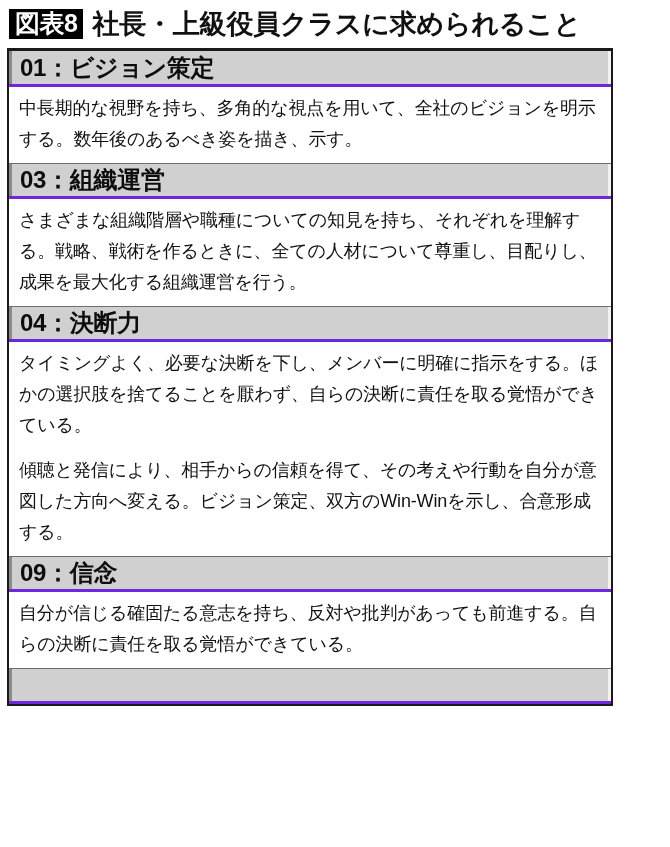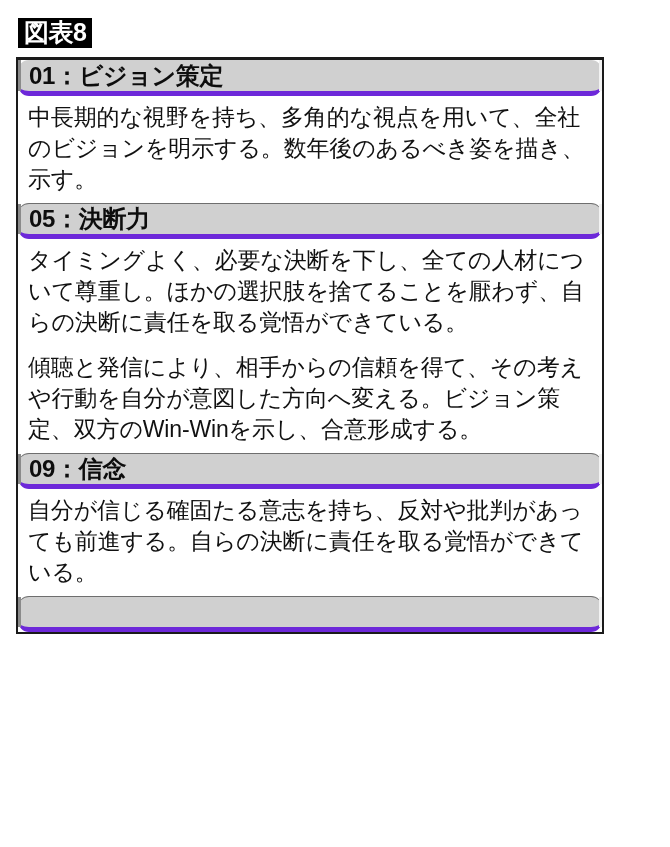--- a/index.html
+++ b/index.html
@@ -14,21 +14,21 @@
     font-family: "Liberation Sans", "DejaVu Sans", sans-serif;
     color: #111111;
     -webkit-font-smoothing: none;
   }
 
   .page {
     position: relative;
     width: 620px;
     height: 847px;
     box-sizing: border-box;
-    padding: 12px;
+    padding: 3px;
   }
 
   
   .title-row {
     display: flex;
     align-items: center;
     height: 42px;
     padding: 0 0 0 6px;
     box-sizing: border-box;
   }
@@ -66,26 +66,25 @@
   }
 
   .row {
     position: relative;
   }
 
   .row-header {
     position: relative;
     background: #d0d0d0;
     border-top: 1px solid #6e6e6e;
-    border-bottom: 5px solid #6d28d9;
+    border-bottom: 3px solid #6d28d9;
     height: 36px;
     display: flex;
     align-items: center;
     box-sizing: border-box;
-    border-radius: 11px;
   }
   .row:first-child > .row-header {
     border-top: none;
   }
   
   .row-header::before {
     content: "";
     position: absolute;
     left: 0;
     top: 0;
@@ -115,56 +114,65 @@
     white-space: nowrap;
     color: #0d0d0d;
   }
 
   .row-body {
     padding: 6px 9px 8px 10px;
     box-sizing: border-box;
   }
   .row-body p {
     margin: 0;
-    font-size: 23px;
+    font-size: 18px;
     line-height: 31px;
     letter-spacing: -0.15px;
     text-align: left;
     color: #111111;
     word-break: break-all;
   }
 </style>
 </head>
 <body>
 
 <div class="page">
 
   <div class="title-row">
     <span class="figure-badge">図表8</span>
+    <span class="title-text">社長・上級役員クラスに求められること</span>
   </div>
 
   <div class="table">
 
     <div class="row">
       <div class="row-header">
         <span class="row-header-label">01：ビジョン策定</span>
       </div>
       <div class="row-body">
         <p>中長期的な視野を持ち、多角的な視点を用いて、全社のビジョンを明示する。数年後のあるべき姿を描き、示す。</p>
       </div>
     </div>
 
 
+    <div class="row">
+      <div class="row-header">
+        <span class="row-header-label">03：組織運営</span>
+      </div>
+      <div class="row-body">
+        <p>さまざまな組織階層や職種についての知見を持ち、それぞれを理解する。戦略、戦術を作るときに、全ての人材について尊重し、目配りし、成果を最大化する組織運営を行う。</p>
+      </div>
+    </div>
 
     <div class="row">
       <div class="row-header">
-        <span class="row-header-label">05：決断力</span>
+        <span class="row-header-label">04：決断力</span>
       </div>
       <div class="row-body">
-        <p>タイミングよく、必要な決断を下し、全ての人材について尊重し。ほかの選択肢を捨てることを厭わず、自らの決断に責任を取る覚悟ができている。</p>
+        <p>タイミングよく、必要な決断を下し、メンバーに明確に指示をする。ほかの選択肢を捨てることを厭わず、自らの決断に責任を取る覚悟ができている。</p>
       </div>
     </div>
 
     <div class="row">
       <div class="row-body">
         <p>傾聴と発信により、相手からの信頼を得て、その考えや行動を自分が意図した方向へ変える。ビジョン策定、双方のWin-Winを示し、合意形成する。</p>
       </div>
     </div>
 
     <div class="row">

